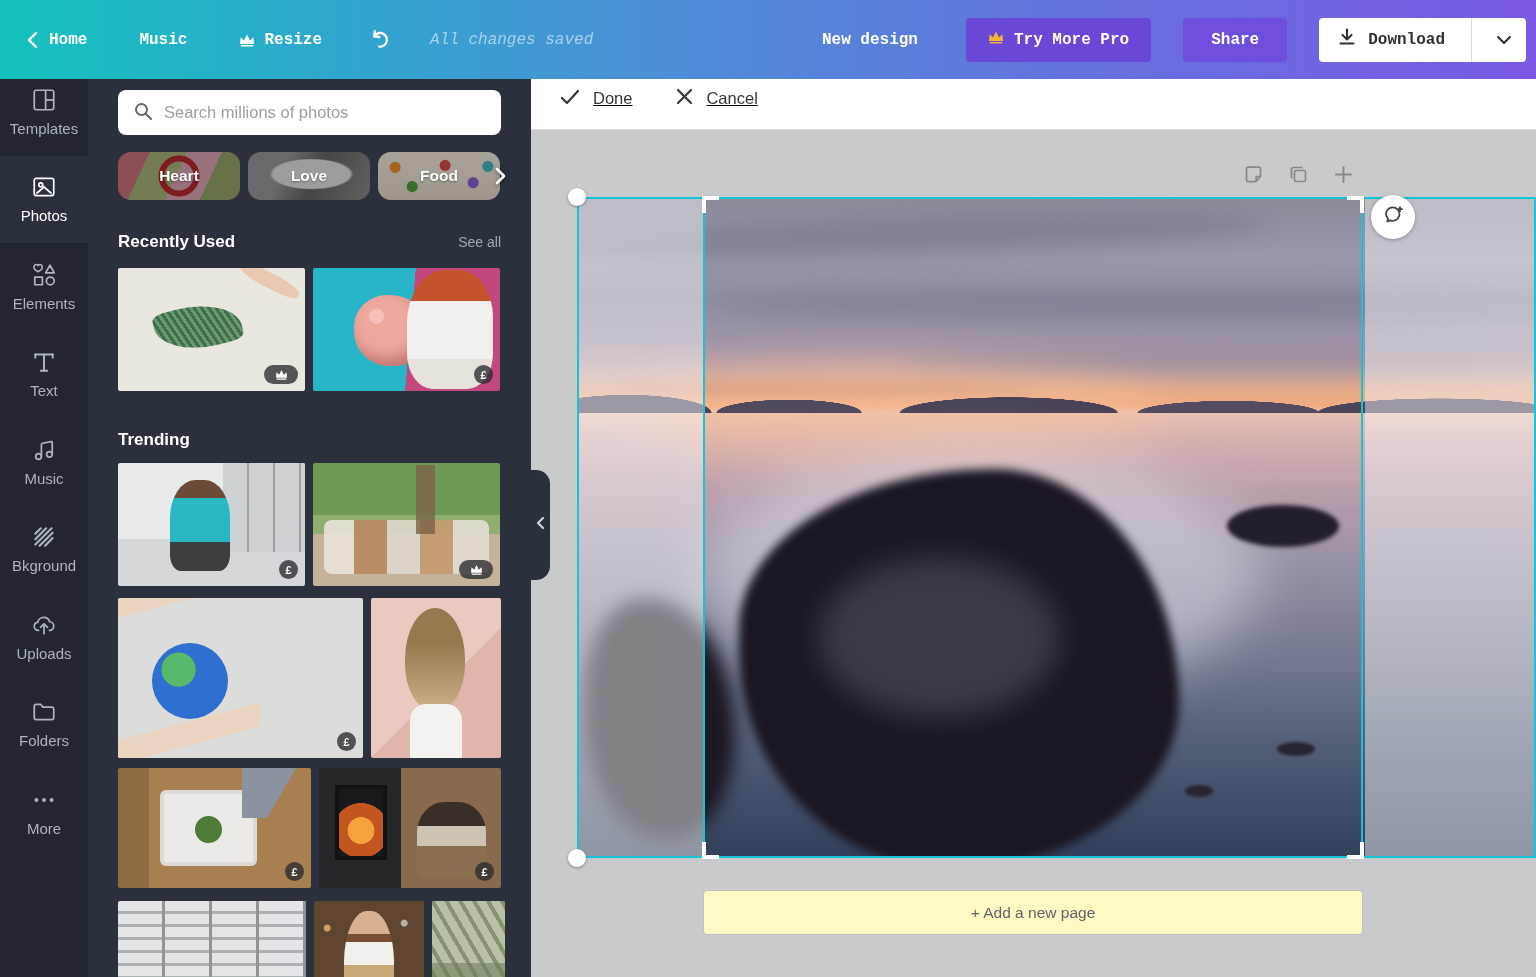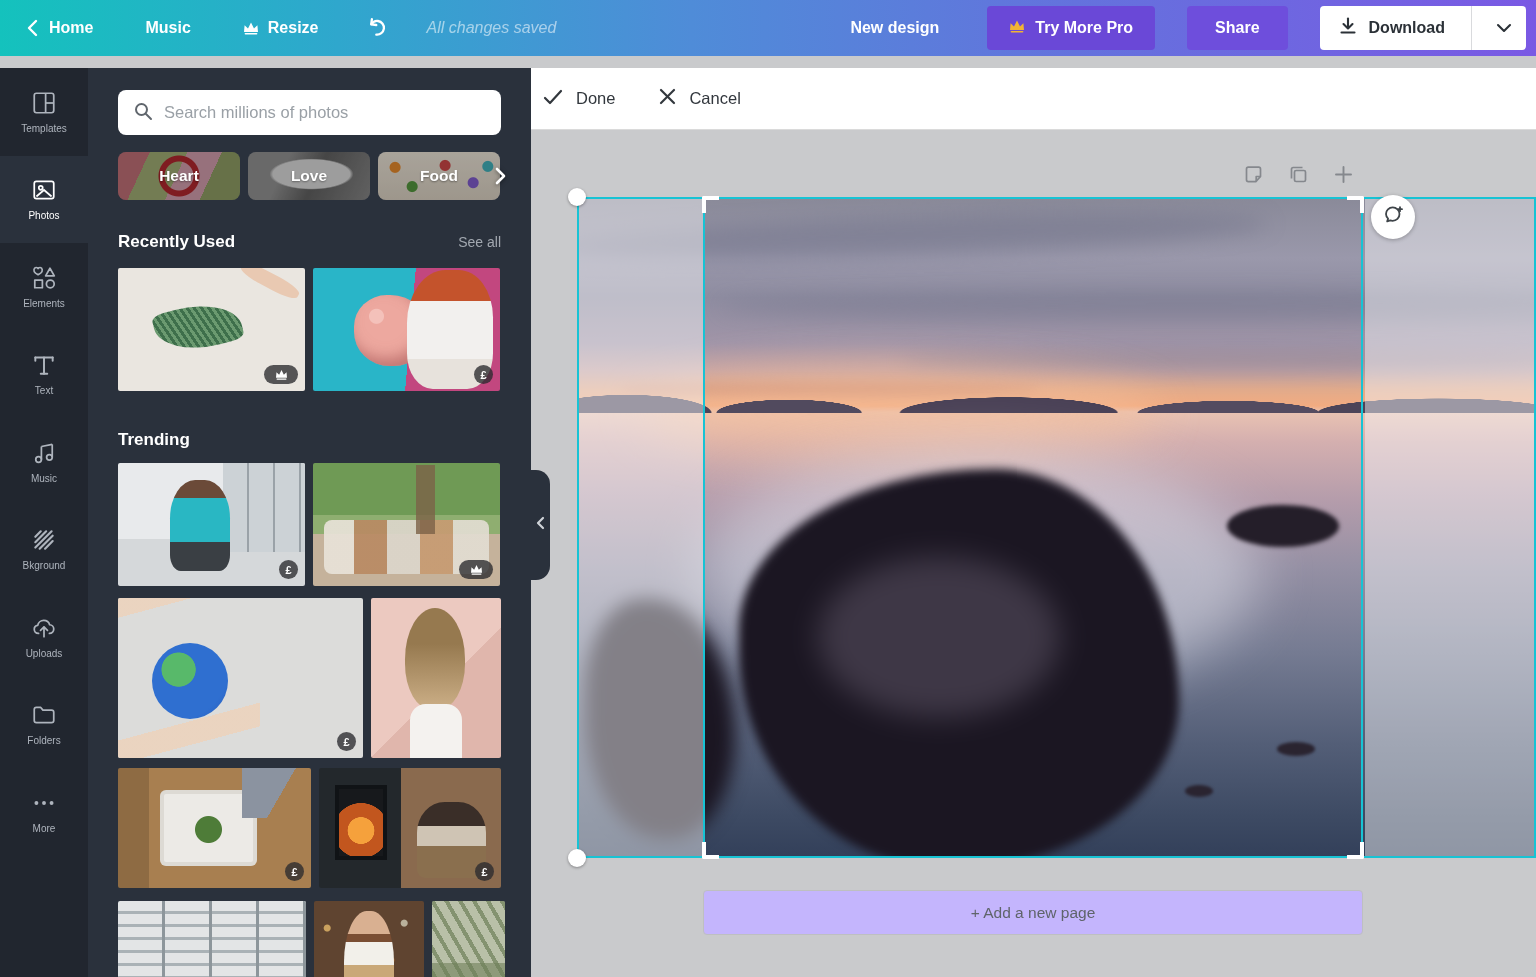--- a/index.html
+++ b/index.html
@@ -1,23 +1,23 @@
 <!DOCTYPE html>
 <html><head>
 <meta charset="utf-8">
 <style>
   html,body{margin:0;padding:0;background:#9aa0a6;}
   *{box-sizing:border-box;}
   #app{position:relative;width:1536px;height:977px;overflow:hidden;
        font-family:"Liberation Sans","DejaVu Sans",sans-serif;background:#c9cacc;}
 
   
-  .topbar{position:absolute;left:0;top:0;width:1536px;height:56px;
+  .topbar{position:absolute;left:0;top:0;width:1536px;height:79px;
     background:linear-gradient(90deg,#14c2bd 0%,#2fa7cd 22%,#4f8cd8 45%,#6472dd 70%,#7a59e4 100%);
-    display:flex;align-items:center;color:#fff;z-index:50;}
+    display:flex;align-items:center;color:#fff;z-index:50;font-family:Liberation Mono, monospace;}
   .tb-left{display:flex;align-items:center;gap:0;padding-left:26px;}
   .tb-item{display:flex;align-items:center;gap:9px;font-size:16px;font-weight:700;cursor:pointer;}
   .tb-item svg{display:block;}
   .tb-file{margin-left:52px;}
   .tb-resize{margin-left:52px;}
   .tb-undo{margin-left:46px;}
   .tb-autosave{margin-left:38px;font-size:16px;font-style:italic;font-weight:400;color:rgba(255,255,255,.55);}
   .tb-right{margin-left:auto;display:flex;align-items:center;gap:32px;padding-right:10px;}
   .tb-newdesign{font-size:16px;font-weight:700;margin-right:16px;cursor:pointer;}
   .tb-btn{height:44px;border:none;border-radius:4px;display:flex;align-items:center;gap:10px;
@@ -26,34 +26,34 @@
   .btn-share{background:#6e4edc;padding:0 28px;}
   .btn-download{background:#fff;color:#2b3137;padding:0 0 0 18px;}
   .btn-download .dl-main{display:flex;align-items:center;gap:11px;padding-right:16px;}
   .btn-download .dl-split{width:1px;align-self:stretch;background:#d9dadd;}
   .btn-download .dl-caret{display:flex;align-items:center;padding:0 14px;}
 
   
   .rail{position:absolute;left:0;top:68px;width:88px;height:909px;background:#21262f;z-index:40;}
   .rail-item{height:87.5px;display:flex;flex-direction:column;align-items:center;justify-content:center;
     gap:7px;color:#aeb4bd;cursor:pointer;}
-  .rail-item .lbl{font-size:10px;}
+  .rail-item .lbl{font-size:15px;}
   .rail-item.active{background:#2a313c;color:#fff;}
   .rail-item svg{display:block;}
 
   
   .panel{position:absolute;left:88px;top:68px;width:443px;height:909px;background:#2a313c;
     overflow:hidden;z-index:40;padding:0 30px;}
   .search{margin-top:22px;width:383px;height:45px;background:#fff;border:none;border-radius:8px;
     font-family:inherit;font-size:16.5px;color:#333;padding:0 14px 0 46px;outline:none;}
   .search::placeholder{color:#9aa0a6;}
   .search-wrap{position:relative;}
   .search-wrap .mag{position:absolute;left:15px;top:33px;color:#60666d;}
   .chips{margin-top:17px;display:flex;gap:8px;position:relative;}
-  .chip{position:relative;width:122px;height:48px;border-radius:8px;overflow:hidden;flex:none;
+  .chip{position:relative;width:122px;height:48px;border-radius:13px;overflow:hidden;flex:none;
     display:flex;align-items:center;justify-content:center;cursor:pointer;}
   .chip::after{content:"";position:absolute;inset:0;background:rgba(0,0,0,.24);}
   .chip .chip-label{position:relative;z-index:2;color:#fff;font-size:15.5px;font-weight:700;
     text-shadow:0 1px 2px rgba(0,0,0,.4);}
   .chip-heart{background:
     radial-gradient(circle 23px at 50% 50%, rgba(0,0,0,0) 0 14px, #a8252c 15px 20px, rgba(0,0,0,0) 21px),
     linear-gradient(115deg,#b66a70 0 22%,#97a46d 22% 48%,#c795a3 48% 72%,#88955f 72%);}
   .chip-love{background:
     radial-gradient(70px 26px at 52% 46%, #cfcfcf 0 55%, rgba(0,0,0,0) 60%),
     linear-gradient(115deg,#8a8a8a 0 30%,#5c5c5c 55%,#808080 100%);}
@@ -144,21 +144,21 @@
     background:repeating-linear-gradient(60deg,#6d7f58 0 4px,rgba(0,0,0,0) 4px 12px);}
 
   
   .collapse-tab{position:absolute;left:531px;top:470px;width:19px;height:110px;background:#2a313c;
     border-radius:0 14px 14px 0;z-index:45;display:flex;align-items:center;justify-content:center;
     color:#cfd3d8;cursor:pointer;}
 
   
   .canvas{position:absolute;left:531px;top:68px;width:1005px;height:909px;background:#c9cacc;}
   .donebar{position:absolute;left:0;top:0;width:100%;height:62px;background:#fff;
-    border-bottom:1px solid #dadada;display:flex;align-items:center;gap:44px;padding-left:12px;z-index:30;}
+    border-bottom:1px solid #dadada;display:flex;align-items:center;gap:44px;padding-left:29px;z-index:30;text-decoration:underline;}
   .done-item{display:flex;align-items:center;gap:13px;font-size:16.5px;font-weight:500;color:#32373d;cursor:pointer;}
 
   .scene{position:absolute;left:46px;top:129px;width:959px;height:661px;
     border:2px solid #17c3d4;overflow:hidden;}
   .sky{position:absolute;inset:0;background:linear-gradient(180deg,
     #8a8a99 0%,#9a98ab 9%,#8e8ca0 15%,#a195a8 22%,#c4a3a4 26%,#e2ab8b 29%,#f2ab81 31.5%,
     #e9c2b2 32.4%,#d4afaf 37%,#b49cab 46%,#9590a4 56%,#757b92 69%,#535e77 83%,#3d4a63 94%,#33405a 100%);}
   .glow{position:absolute;left:60px;top:170px;width:520px;height:90px;border-radius:50%;
     background:#f7c09a;opacity:.55;filter:blur(22px);}
   .cloud{position:absolute;background:#6f7188;filter:blur(10px);border-radius:50%;}
@@ -199,21 +199,21 @@
     box-shadow:0 1px 3px rgba(0,0,0,.35);z-index:10;}
   .h-tl{left:37px;top:120px;}
   .h-bl{left:37px;top:781px;}
 
   .page-icons{position:absolute;left:712px;top:96px;display:flex;gap:24px;color:#85888d;z-index:6;}
   .page-icons .pi{cursor:pointer;display:flex;}
   .comment-btn{position:absolute;left:840px;top:127px;width:44px;height:44px;border-radius:50%;
     background:#fff;box-shadow:0 1px 4px rgba(0,0,0,.28);display:flex;align-items:center;
     justify-content:center;color:#3e4449;z-index:12;cursor:pointer;}
   .addpage{position:absolute;left:172px;top:822px;width:660px;height:45px;border-radius:4px;
-    background:#c4b5fd;border:1px solid #bebfc1;color:#5f646a;font-family:inherit;
+    background:#fef9c3;border:1px solid #bebfc1;color:#5f646a;font-family:inherit;
     font-size:15.5px;cursor:pointer;}
 </style>
 </head>
 <body>
 
 <div id="app">
 
   <header class="topbar">
     <div class="tb-left">
       <div class="tb-item">

